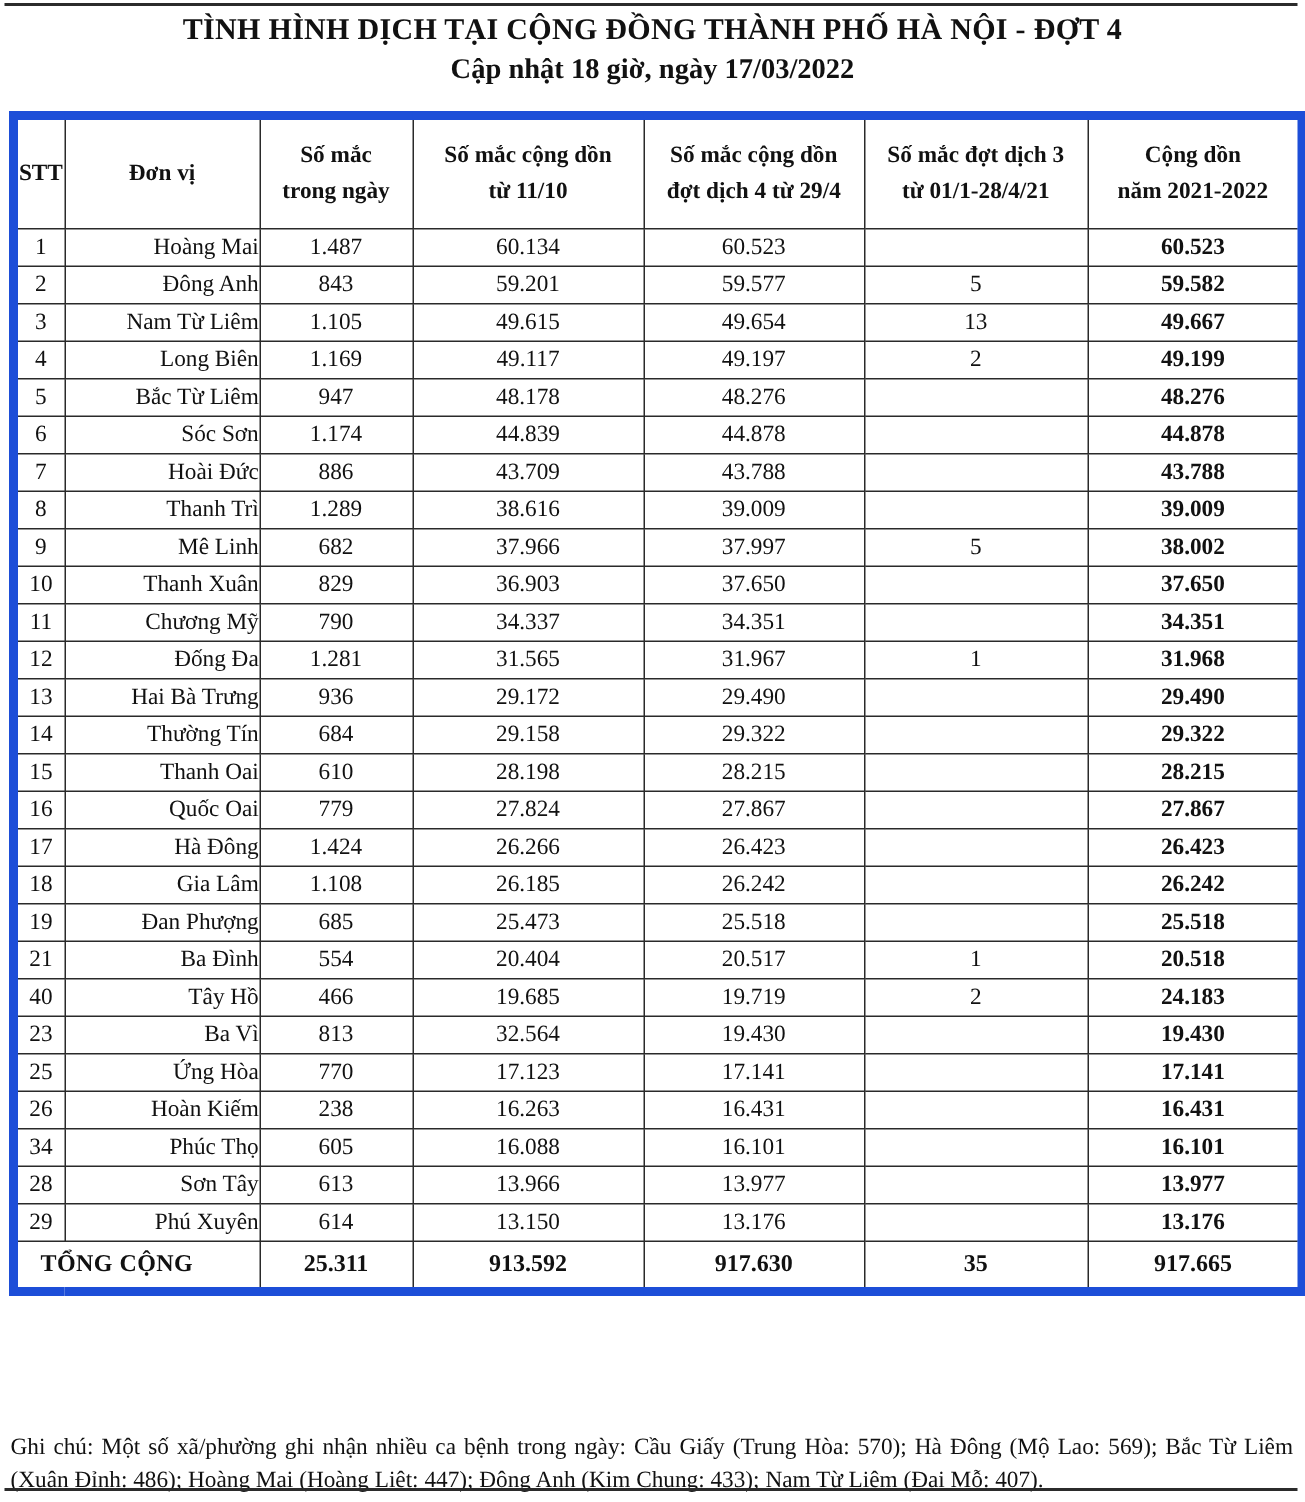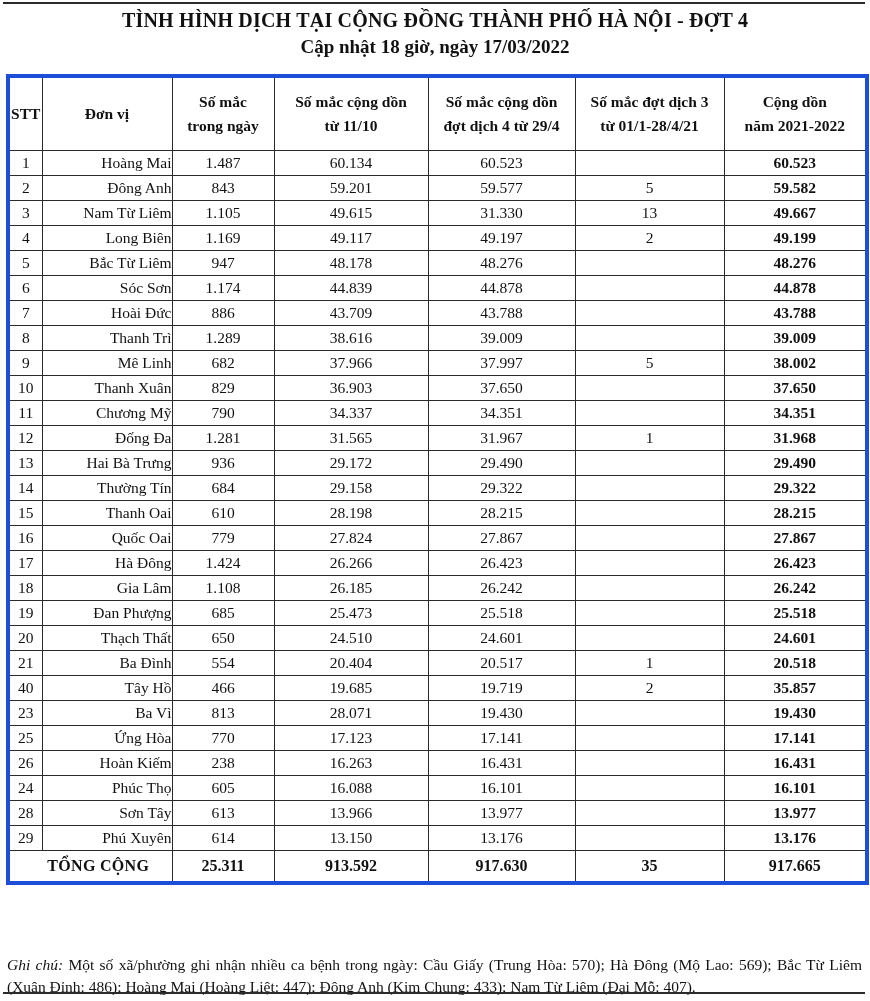--- a/index.html
+++ b/index.html
@@ -31,21 +31,21 @@
     font-size: 20px; font-weight: bold; letter-spacing: 0.2px;
   }
   .title-line2 {
     font-size: 19px; font-weight: bold; margin-top: 4px;
   }
   table.cases {
     position: absolute; top: 74px; left: 6px;
     width: 859px;
     table-layout: fixed;
     border-collapse: collapse;
-    border: 4px solid #1d4ed8;
+    border: 6px solid #1d4ed8;
   }
   table.cases th, table.cases td {
     border: 1px solid #2a2a2a;
     padding: 0;
     vertical-align: middle;
     text-align: center;
     overflow: hidden;
   }
   table.cases th {
     height: 72px;
@@ -64,31 +64,31 @@
   }
   table.cases tbody td.col-grand {
     font-weight: bold;
   }
   table.cases tfoot td {
     height: 30px;
     font-size: 16px;
     font-weight: bold;
   }
   table.cases tfoot td.total-label {
-    text-align: center;
+    text-align: left;
     padding-left: 15px;
     letter-spacing: 0.3px;
   }
   .note {
     position: absolute; top: 938px; left: 7px; right: 8px;
     font-size: 15.5px;
     line-height: 1.45;
     text-align: justify;
   }
-  .note .note-label { font-style: italic; }
+  .note .note-label { }
 </style>
 </head>
 <body>
 
 <div class="page">
 
   <div class="rule-top"></div>
 
   <div class="titles">
     <div class="title-line1">TÌNH HÌNH DỊCH TẠI CỘNG ĐỒNG THÀNH PHỐ HÀ NỘI - ĐỢT 4</div>
@@ -138,21 +138,21 @@
           <td class="col-cum1110">59.201</td>
           <td class="col-wave4">59.577</td>
           <td class="col-wave3">5</td>
           <td class="col-grand">59.582</td>
         </tr>
         <tr>
           <td class="col-stt">3</td>
           <td class="col-unit">Nam Từ Liêm</td>
           <td class="col-daily">1.105</td>
           <td class="col-cum1110">49.615</td>
-          <td class="col-wave4">31.330</td>
+          <td class="col-wave4">49.654</td>
           <td class="col-wave3">13</td>
           <td class="col-grand">49.667</td>
         </tr>
         <tr>
           <td class="col-stt">4</td>
           <td class="col-unit">Long Biên</td>
           <td class="col-daily">1.169</td>
           <td class="col-cum1110">49.117</td>
           <td class="col-wave4">49.197</td>
           <td class="col-wave3">2</td>
@@ -287,51 +287,42 @@
         <tr>
           <td class="col-stt">19</td>
           <td class="col-unit">Đan Phượng</td>
           <td class="col-daily">685</td>
           <td class="col-cum1110">25.473</td>
           <td class="col-wave4">25.518</td>
           <td class="col-wave3"></td>
           <td class="col-grand">25.518</td>
         </tr>
         <tr>
-          <td class="col-stt">20</td>
-          <td class="col-unit">Thạch Thất</td>
-          <td class="col-daily">650</td>
-          <td class="col-cum1110">24.510</td>
-          <td class="col-wave4">24.601</td>
-          <td class="col-wave3"></td>
-          <td class="col-grand">24.601</td>
-        </tr>
-        <tr>
           <td class="col-stt">21</td>
           <td class="col-unit">Ba Đình</td>
           <td class="col-daily">554</td>
           <td class="col-cum1110">20.404</td>
           <td class="col-wave4">20.517</td>
           <td class="col-wave3">1</td>
           <td class="col-grand">20.518</td>
         </tr>
         <tr>
           <td class="col-stt">40</td>
           <td class="col-unit">Tây Hồ</td>
           <td class="col-daily">466</td>
           <td class="col-cum1110">19.685</td>
           <td class="col-wave4">19.719</td>
           <td class="col-wave3">2</td>
-          <td class="col-grand">35.857</td>
+          <td class="col-grand">24.183</td>
         </tr>
         <tr>
           <td class="col-stt">23</td>
           <td class="col-unit">Ba Vì</td>
           <td class="col-daily">813</td>
-          <td class="col-cum1110">28.071</td>
+          <td class="col-cum1110">32.564</td>
           <td class="col-wave4">19.430</td>
           <td class="col-wave3"></td>
           <td class="col-grand">19.430</td>
         </tr>
         <tr>
           <td class="col-stt">25</td>
           <td class="col-unit">Ứng Hòa</td>
           <td class="col-daily">770</td>
           <td class="col-cum1110">17.123</td>
           <td class="col-wave4">17.141</td>
@@ -341,21 +332,21 @@
         <tr>
           <td class="col-stt">26</td>
           <td class="col-unit">Hoàn Kiếm</td>
           <td class="col-daily">238</td>
           <td class="col-cum1110">16.263</td>
           <td class="col-wave4">16.431</td>
           <td class="col-wave3"></td>
           <td class="col-grand">16.431</td>
         </tr>
         <tr>
-          <td class="col-stt">24</td>
+          <td class="col-stt">34</td>
           <td class="col-unit">Phúc Thọ</td>
           <td class="col-daily">605</td>
           <td class="col-cum1110">16.088</td>
           <td class="col-wave4">16.101</td>
           <td class="col-wave3"></td>
           <td class="col-grand">16.101</td>
         </tr>
         <tr>
           <td class="col-stt">28</td>
           <td class="col-unit">Sơn Tây</td>

